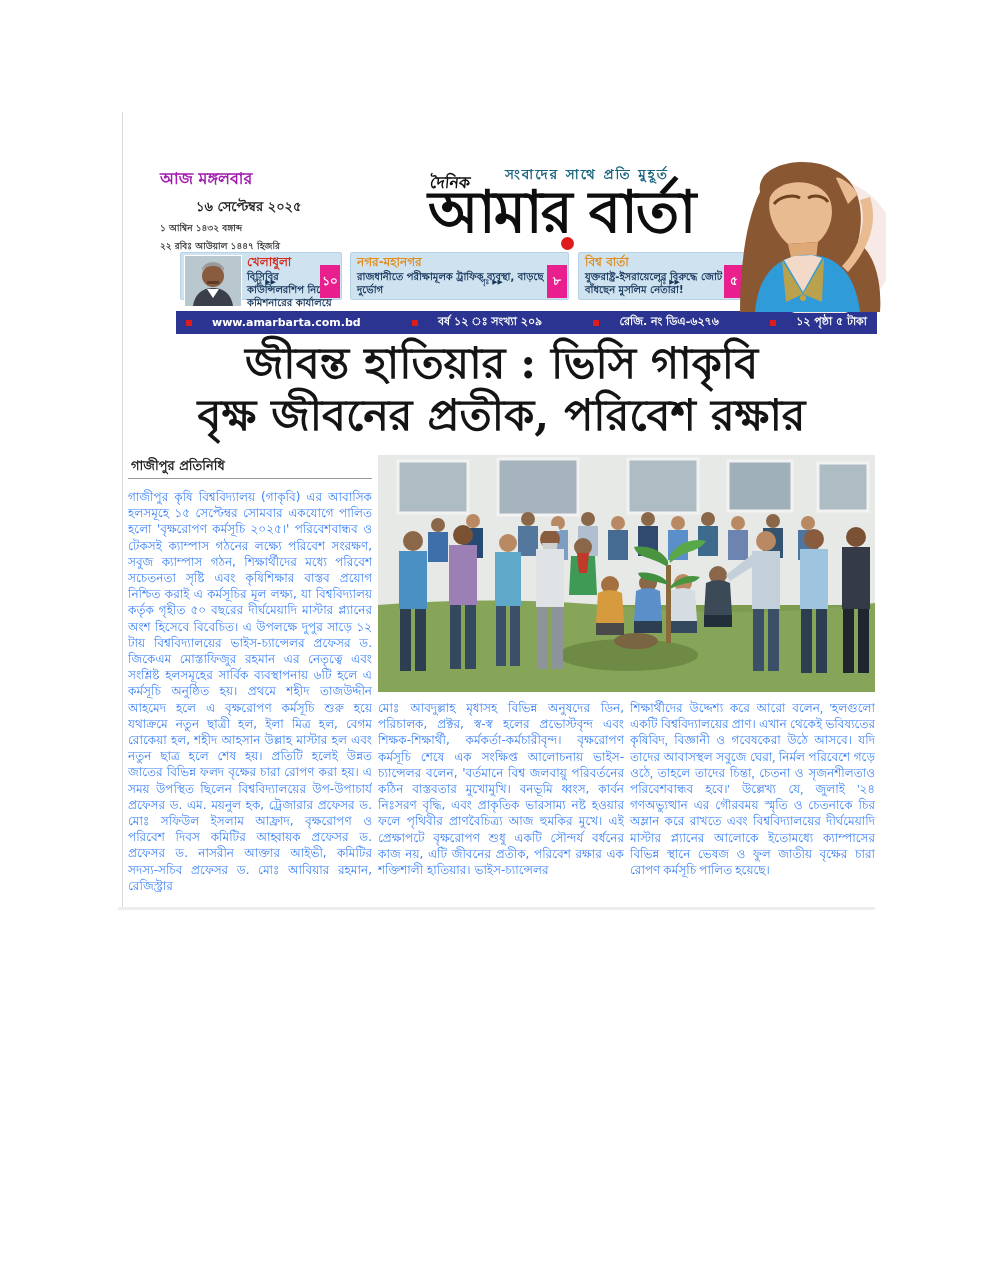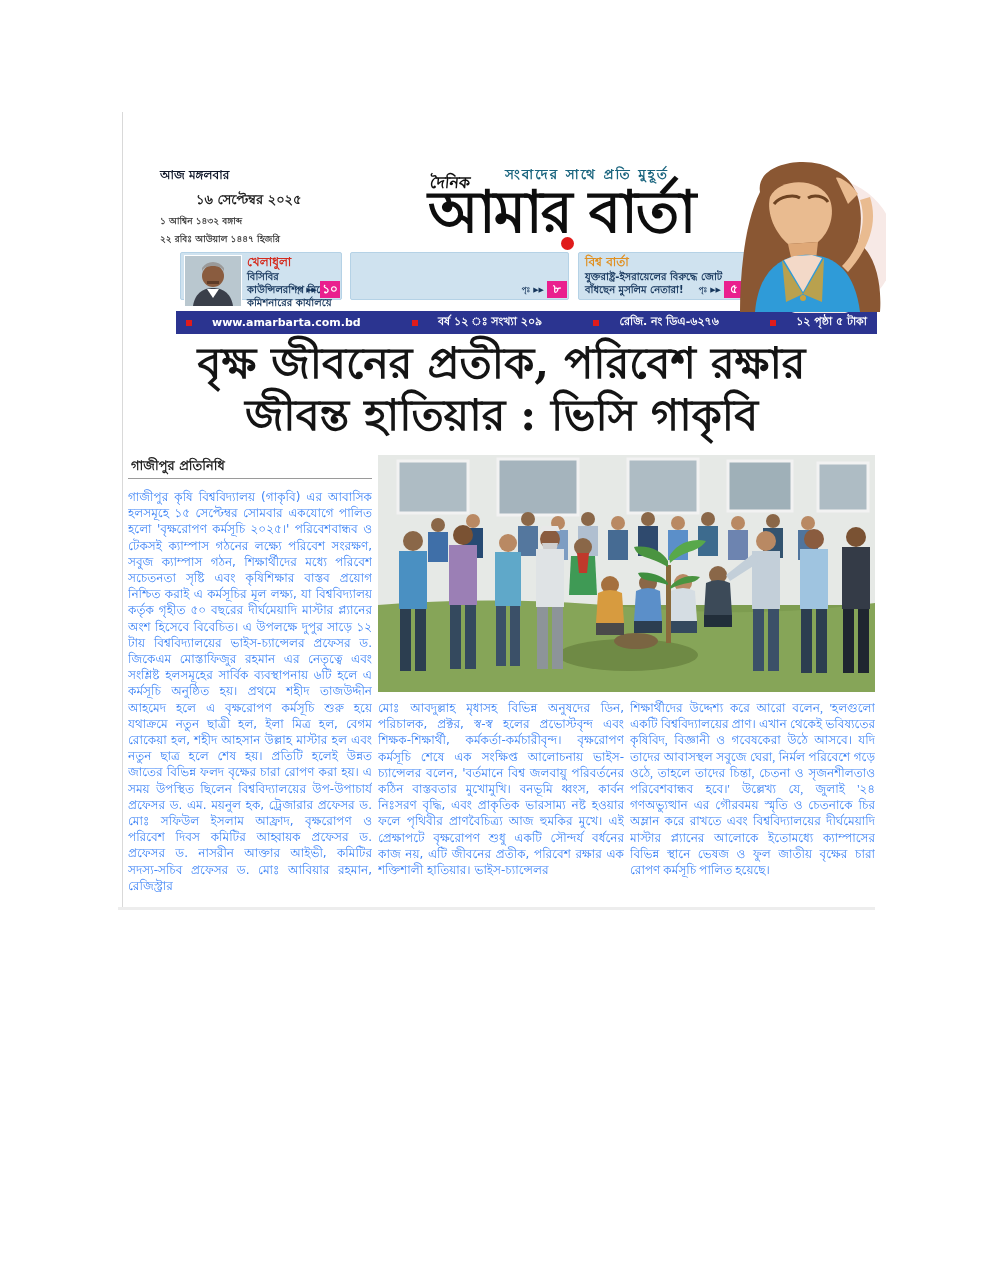--- a/index.html
+++ b/index.html
@@ -4,21 +4,21 @@
 <style>
   html,body{margin:0;padding:0;background:#fff;}
   .page{position:relative;width:989px;height:1280px;background:#ffffff;overflow:hidden;
         font-family:"DejaVu Sans","Liberation Sans",sans-serif;}
   .abs{position:absolute;}
   .hairline-v{left:122px;top:112px;width:1px;height:798px;background:#d9d9d9;}
   .hairline-footer{left:118px;top:907px;width:757px;height:3px;background:#ededed;}
 
   
   .date-block{left:160px;top:166px;width:210px;}
-  .today{color:#0f172a;font-weight:800;font-size:12px;}
+  .today{color:#a21caf;font-weight:800;font-size:16px;}
   .g-date{font-size:13px;color:#1d1d1d;font-weight:700;margin-top:4px;margin-left:36px;}
   .sm-date{font-size:9px;color:#3a3a3a;margin-top:3px;font-weight:600;}
   .dainik{left:430px;top:170px;font-size:16px;font-weight:800;color:#0f0f0f;transform:skewX(-5deg);}
   .logo{left:428px;top:182px;width:300px;font-size:58px;font-weight:800;color:#0d0d0d;
         line-height:1.05;white-space:nowrap;letter-spacing:-2px;}
   .logo-dot{left:561px;top:237px;width:13px;height:13px;border-radius:50%;background:#e01b1b;}
   .tagline{left:505px;top:164px;width:290px;text-align:left;color:#19647e;
            font-weight:800;font-size:13.5px;letter-spacing:2px;}
 
   
@@ -28,22 +28,22 @@
   .t3{left:578px;width:168px;}
   .t4{left:755px;width:120px;}
   .t-photo{position:absolute;left:3px;top:2px;width:56px;height:50px;border:1px solid #fff;background:#b9c7cf;}
   .t-body{position:absolute;left:6px;top:3px;right:4px;}
   .t1 .t-body{left:66px;}
   .t-title{font-size:12px;font-weight:800;line-height:1.1;}
   .c-red{color:#d42b1e;} .c-orange{color:#e08f1f;}
   .t-text{font-size:10px;color:#16365c;font-weight:700;line-height:1.28;margin-top:2px;}
   .t-page{position:absolute;right:1px;bottom:1px;display:flex;align-items:center;gap:3px;}
   .t-arrows{font-size:7px;color:#16365c;font-weight:700;}
-  .t-badge{min-width:16px;height:17px;padding:0 2px;background:#ea1f8e;color:#fff;font-size:12px;
-           font-weight:800;display:flex;align-items:center;justify-content:center;}
+  .t-badge{min-width:16px;height:17px;padding:8px 2px;background:#ea1f8e;color:#fff;font-size:12px;
+           font-weight:800;display:flex;align-items:center;justify-content:center;margin-left:41px;}
 
   
   .info-bar{left:176px;top:311px;width:701px;height:23px;background:#2b3490;display:flex;
             align-items:center;justify-content:space-between;padding:0 10px;box-sizing:border-box;}
   .info-seg{display:flex;align-items:center;gap:20px;color:#ffffff;font-size:11px;font-weight:700;white-space:nowrap;}
   .bullet{width:6px;height:6px;background:#e01b1b;display:inline-block;}
 
   
   .headline{left:128px;top:338px;width:747px;text-align:center;color:#141414;
             font-size:43px;font-weight:800;line-height:1.2;font-family:"DejaVu Serif","Liberation Serif",serif;}
@@ -105,20 +105,24 @@
       <div class="t-text">বিসিবির কাউন্সিলরশিপ নিতে কমিশনারের কার্যালয়ে বুলবুল</div>
     </div>
     <div class="t-page">
       <span class="t-arrows">পৃঃ</span>
       <span class="t-arrows">▶▶</span>
       <span class="t-badge">১০</span>
     </div>
   </div>
 
   <div class="abs teaser t2">
+    <div class="t-body">
+      <div class="t-title c-orange">নগর-মহানগর</div>
+      <div class="t-text">রাজধানীতে পরীক্ষামূলক ট্রাফিক ব্যবস্থা, বাড়ছে দুর্ভোগ</div>
+    </div>
     <div class="t-page">
       <span class="t-arrows">পৃঃ</span>
       <span class="t-arrows">▶▶</span>
       <span class="t-badge">৮</span>
     </div>
   </div>
 
   <div class="abs teaser t3">
     <div class="t-body">
       <div class="t-title c-orange">বিশ্ব বার্তা</div>
@@ -156,22 +160,22 @@
       <span class="bullet"></span>
       <span>রেজি. নং ডিএ-৬২৭৬</span>
     </span>
     <span class="info-seg">
       <span class="bullet"></span>
       <span>১২ পৃষ্ঠা ৫ টাকা</span>
     </span>
   </div>
 
   <div class="abs headline">
+    <div>জীবন্ত হাতিয়ার : ভিসি গাকৃবি</div>
     <div>বৃক্ষ জীবনের প্রতীক, পরিবেশ রক্ষার</div>
-    <div>জীবন্ত হাতিয়ার : ভিসি গাকৃবি</div>
   </div>
 
   <div class="abs byline">গাজীপুর প্রতিনিধি</div>
   <div class="abs byline-rule"></div>
 
   <svg class="abs main-photo" viewBox="0 0 497 237">
     <rect width="497" height="237" fill="#e6e9e6"></rect>
     <g>
       <rect x="20" y="6" width="70" height="52" fill="#aebcc4" stroke="#f2f2f2" stroke-width="3"></rect>
       <rect x="120" y="4" width="80" height="56" fill="#a5b4bd" stroke="#f2f2f2" stroke-width="3"></rect>

